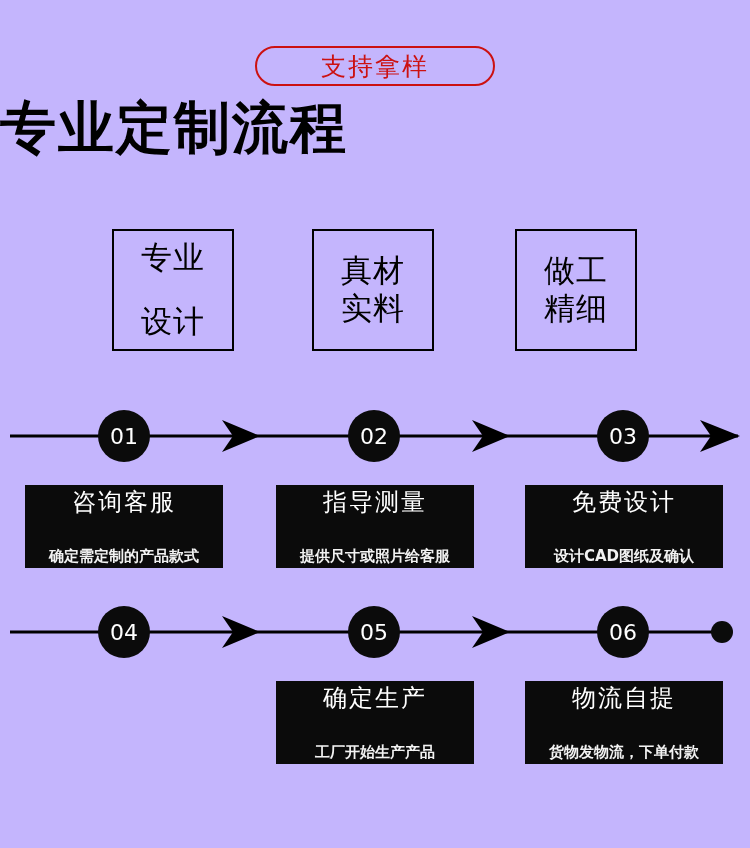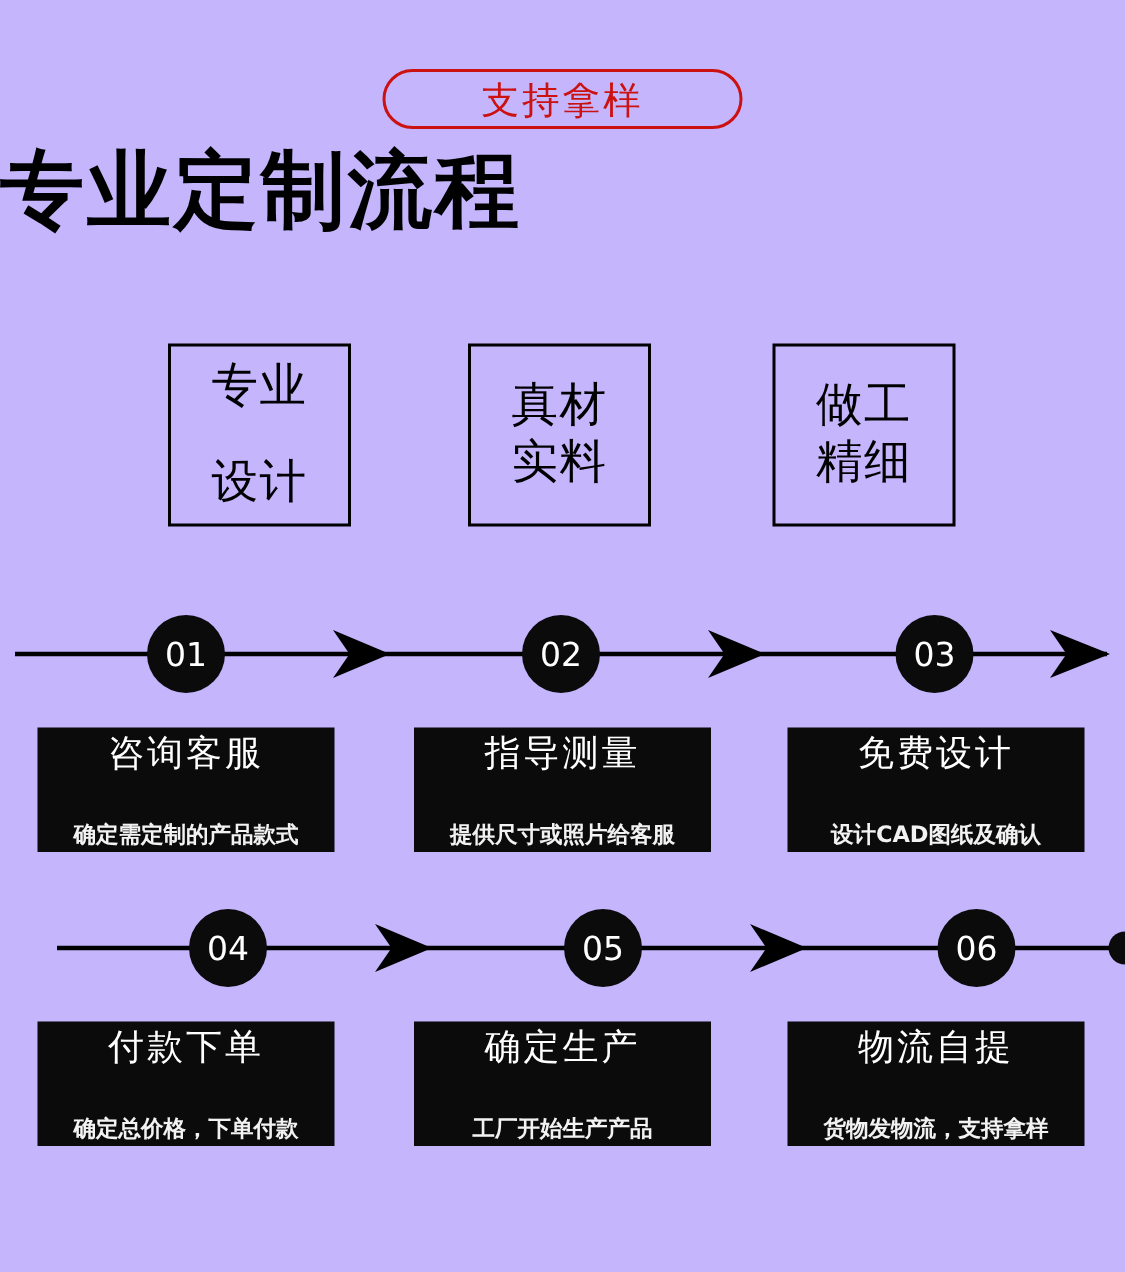--- a/index.html
+++ b/index.html
@@ -85,21 +85,21 @@
   }
 
   
   .arrow-row {
     position: absolute;
     left: 0;
     width: 680px;
     height: 56px;
   }
   .arrow-row.r0 { top: 408px; }
-  .arrow-row.r1 { top: 604px; margin-left: 28px; }
+  .arrow-row.r1 { top: 604px; }
   .arrow-row svg { display: block; }
 
   
   .steps-row {
     position: absolute;
     left: 0;
     width: 650px;
     height: 83px;
   }
   .steps-row.s0 { top: 485px; }
@@ -208,27 +208,23 @@
       <circle cx="124" cy="28" r="26" fill="#0b0b0b"></circle>
       <text class="circle-num" x="124" y="36" text-anchor="middle">04</text>
       <circle cx="374" cy="28" r="26" fill="#0b0b0b"></circle>
       <text class="circle-num" x="374" y="36" text-anchor="middle">05</text>
       <circle cx="623" cy="28" r="26" fill="#0b0b0b"></circle>
       <text class="circle-num" x="623" y="36" text-anchor="middle">06</text>
     </svg>
   </div>
 
   <div class="steps-row s1">
-    <div class="step-box b0">
-      <span class="step-title">付款下单</span>
-      <span class="step-sub">确定总价格，下单付款</span>
-    </div>
     <div class="step-box b1">
       <span class="step-title">确定生产</span>
       <span class="step-sub">工厂开始生产产品</span>
     </div>
     <div class="step-box b2">
       <span class="step-title">物流自提</span>
-      <span class="step-sub">货物发物流，支持拿样</span>
+      <span class="step-sub">货物发物流，下单付款</span>
     </div>
   </div>
 
 </div>
 
 </body></html>

